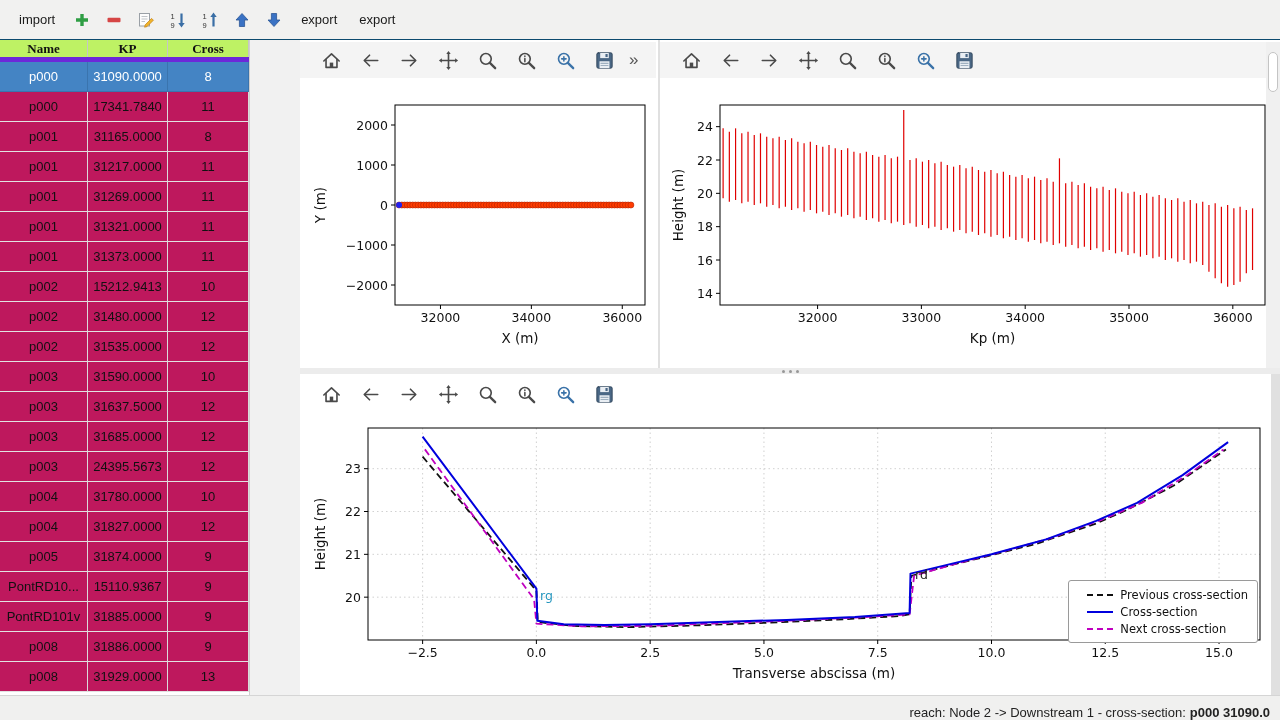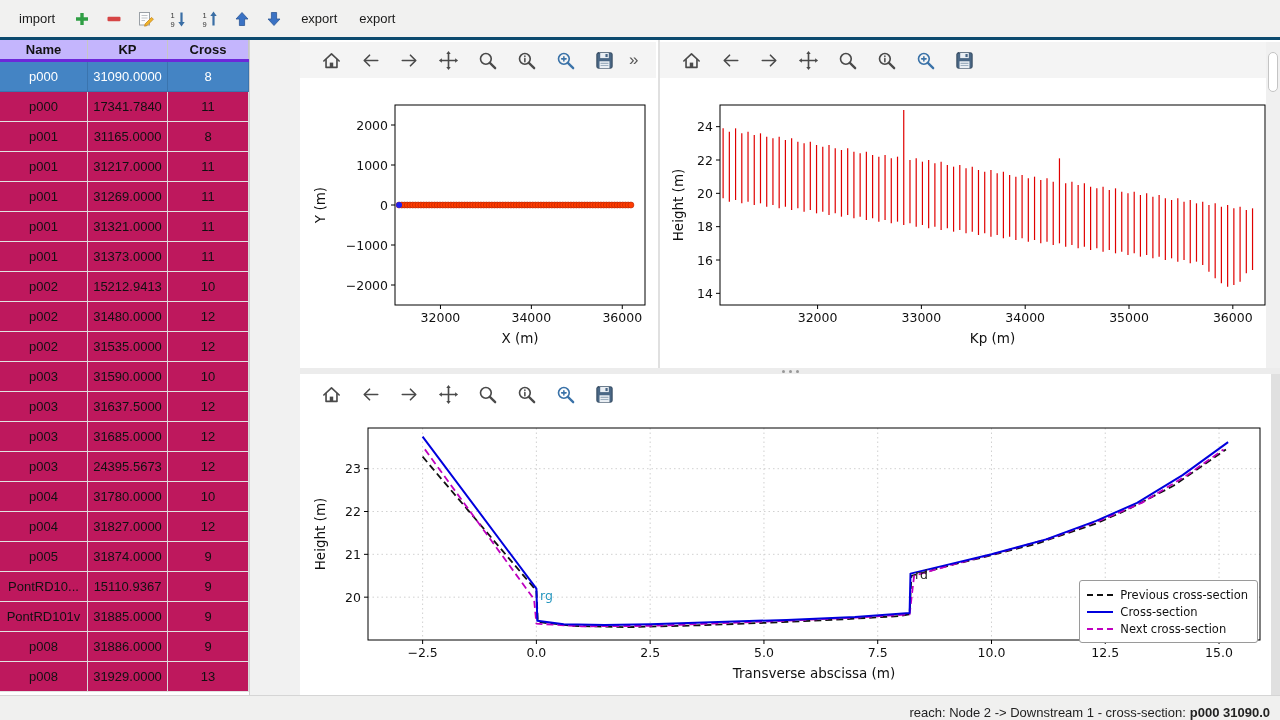--- a/index.html
+++ b/index.html
@@ -2,30 +2,30 @@
 <html><head>
 <meta charset="utf-8">
 <style>
   *{margin:0;padding:0;box-sizing:border-box;}
   html,body{width:1280px;height:720px;overflow:hidden;background:#fff;
     font-family:"Liberation Sans",sans-serif;}
   .app{position:relative;width:1280px;height:720px;background:#fff;}
 
   
   .toolbar-top{position:absolute;left:0;top:0;width:1280px;height:40px;
-    background:#f1f1f0;border-bottom:3px solid #0c4a6e;display:flex;
+    background:#f1f1f0;border-bottom:1px solid #0c4a6e;display:flex;
     align-items:center;padding:4px 10px;gap:4px;}
   .tb-label{font-size:13px;color:#1b1b1b;padding:5px 9px;border-radius:3px;cursor:default;}
   .tb-btn{width:28px;height:28px;display:flex;align-items:center;justify-content:center;border-radius:3px;}
   .tb-btn svg{display:block;}
 
   
   .table-panel{position:absolute;left:0;top:40px;width:250px;height:655px;background:#fff;
     border-right:1px solid #cfcfcf;font-size:13px;color:#111;}
-  .thead{display:flex;height:22px;background:#c4b5fd;border-bottom:3px solid #6d28d9;font-weight:bold;}
+  .thead{display:flex;height:22px;background:#bef264;border-bottom:5px solid #6d28d9;font-weight:bold;font-family:Liberation Serif, serif;}
   .th,.tcell{display:flex;align-items:center;justify-content:center;}
   .th{border-right:1px solid #c6c6c6;}
   .c0{width:88px}.c1{width:80px}.c2{width:81px}
   .trow{display:flex;height:30px;background:#be185d;}
   .tcell{border-right:1px solid #dadada;border-bottom:1px solid #e2e2e2;}
   .trow.selected .tcell{background:#4484c4;color:#fff;border-right-color:#3a74ae;border-bottom-color:#3a74ae;}
 
   
   .vs-table{position:absolute;left:250px;top:40px;width:13px;height:655px;background:#f2f2f2;
     border-right:1px solid #ddd;}
@@ -55,21 +55,21 @@
     align-items:center;justify-content:center;border-radius:3px;}
   .mpl-btn svg{display:block;}
   .mpl-overflow{font-size:17px;color:#555;margin-left:1px;}
   .figure{position:absolute;background:#fff;}
   #figA{left:300px;top:80px;width:358px;height:288px;}
   #figB{left:660px;top:80px;width:620px;height:288px;}
   #figC{left:300px;top:410px;width:980px;height:285px;}
 
   
   .legend{position:absolute;right:22px;bottom:52px;background:#fff;border:1px solid #9a9a9a;
-    border-radius:3px;padding:5px 9px 5px 7px;font-size:11.5px;
+    border-radius:3px;padding:5px 9px 5px 18px;font-size:11.5px;
     font-family:"DejaVu Sans",sans-serif;color:#111;}
   .lg-row{display:flex;align-items:center;height:17px;}
   .lg-line{display:inline-block;width:26px;margin-right:7px;}
   .lg-txt{white-space:nowrap;}
 
   
   .vs-right-top{position:absolute;left:1266px;top:42px;width:14px;height:326px;background:#f0f0f0;}
   .vs-right-top .thumb{position:absolute;left:2px;top:10px;width:10px;height:40px;background:#fff;
     border:1px solid #c4c4c4;border-radius:5px;}
   .vs-right-bottom{position:absolute;left:1271px;top:374px;width:9px;height:321px;background:#e0e0e0;}

